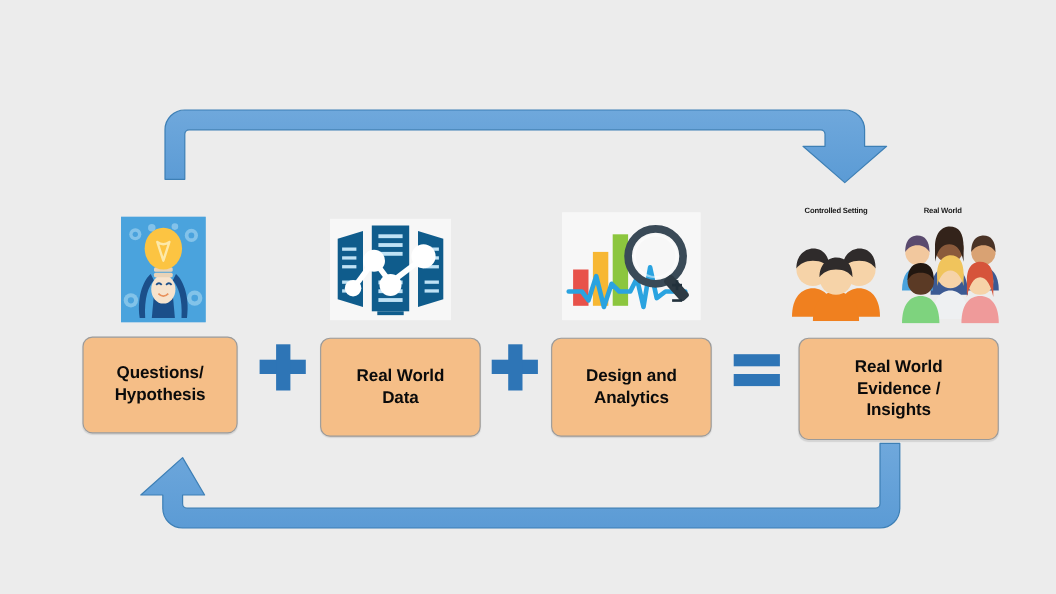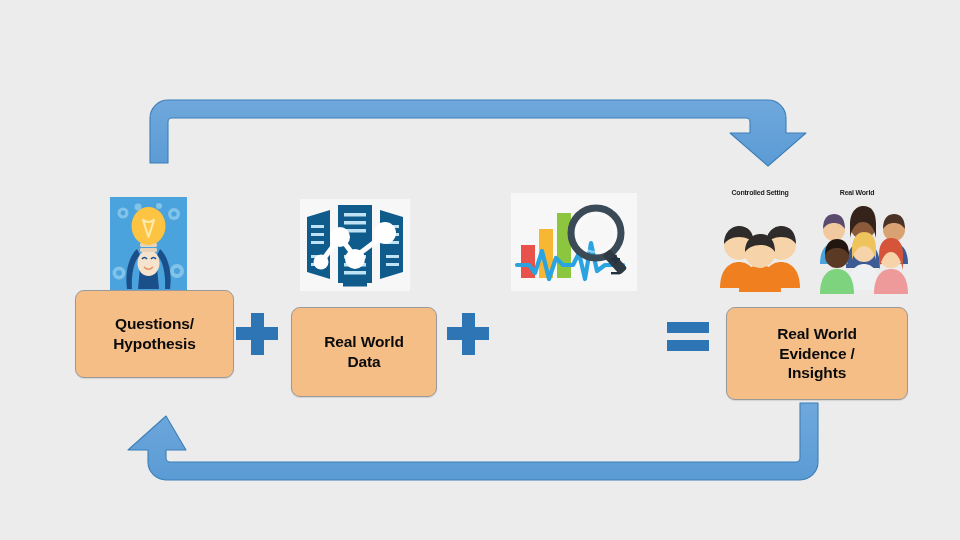--- a/index.html
+++ b/index.html
@@ -299,26 +299,28 @@
       </g>
 
       <g>
         <path d="M56,96 C56,79 63,71 73,71 C83,71 90,79 90,96 Z" fill="#ef9a9a"></path>
         <circle cx="73" cy="58" r="12" fill="#f6d3a8"></circle>
         <path d="M61,57 C61,44 67,40 73,40 C81,40 85,46 85,57 L85,72 C83,62 79,54 73,54 C67,54 63,62 61,72 Z" fill="#d6543a"></path>
       </g>
     </svg>
   </div>
 
-  <div class="concept-box" style="left:75px; top:290px; width:159px; height:88px;">Questions/
+  <div class="concept-box" style="left:75px; top:306px; width:141px; height:88px;">Questions/
 Hypothesis</div>
 
   <div class="concept-box" style="left:291px; top:307px; width:146px; height:90px;">Real World
 Data</div>
 
+  <div class="concept-box" style="left:501px; top:307px; width:146px; height:90px;">Design and
+Analytics</div>
 
   <div class="concept-box" style="left:726px; top:307px; width:182px; height:93px;">Real World
 Evidence /
 Insights</div>
 
   <div class="op-plus" style="left:236px; top:313px; width:42px; height:42px;">
     <div class="bar-h" style="left:0; top:14px; width:42px; height:13px;"></div>
     <div class="bar-v" style="left:14.5px; top:0; width:13px; height:42px;"></div>
   </div>
 

